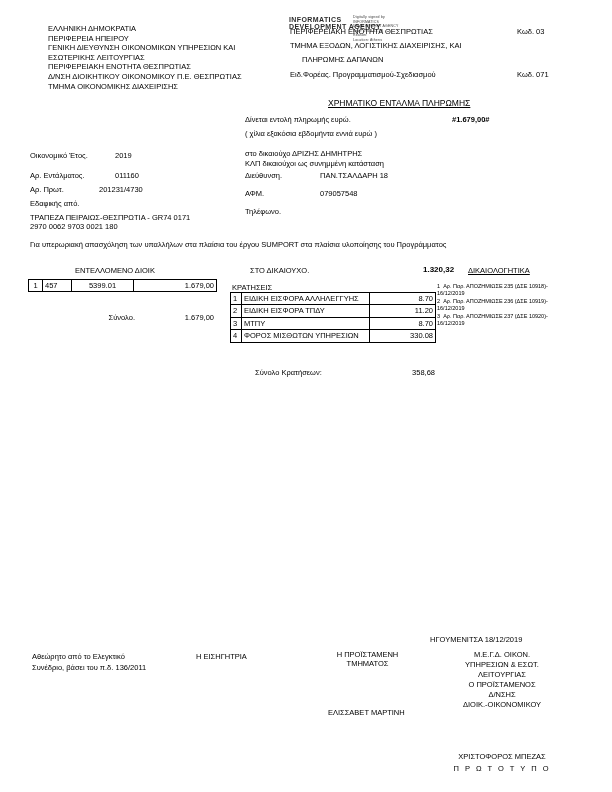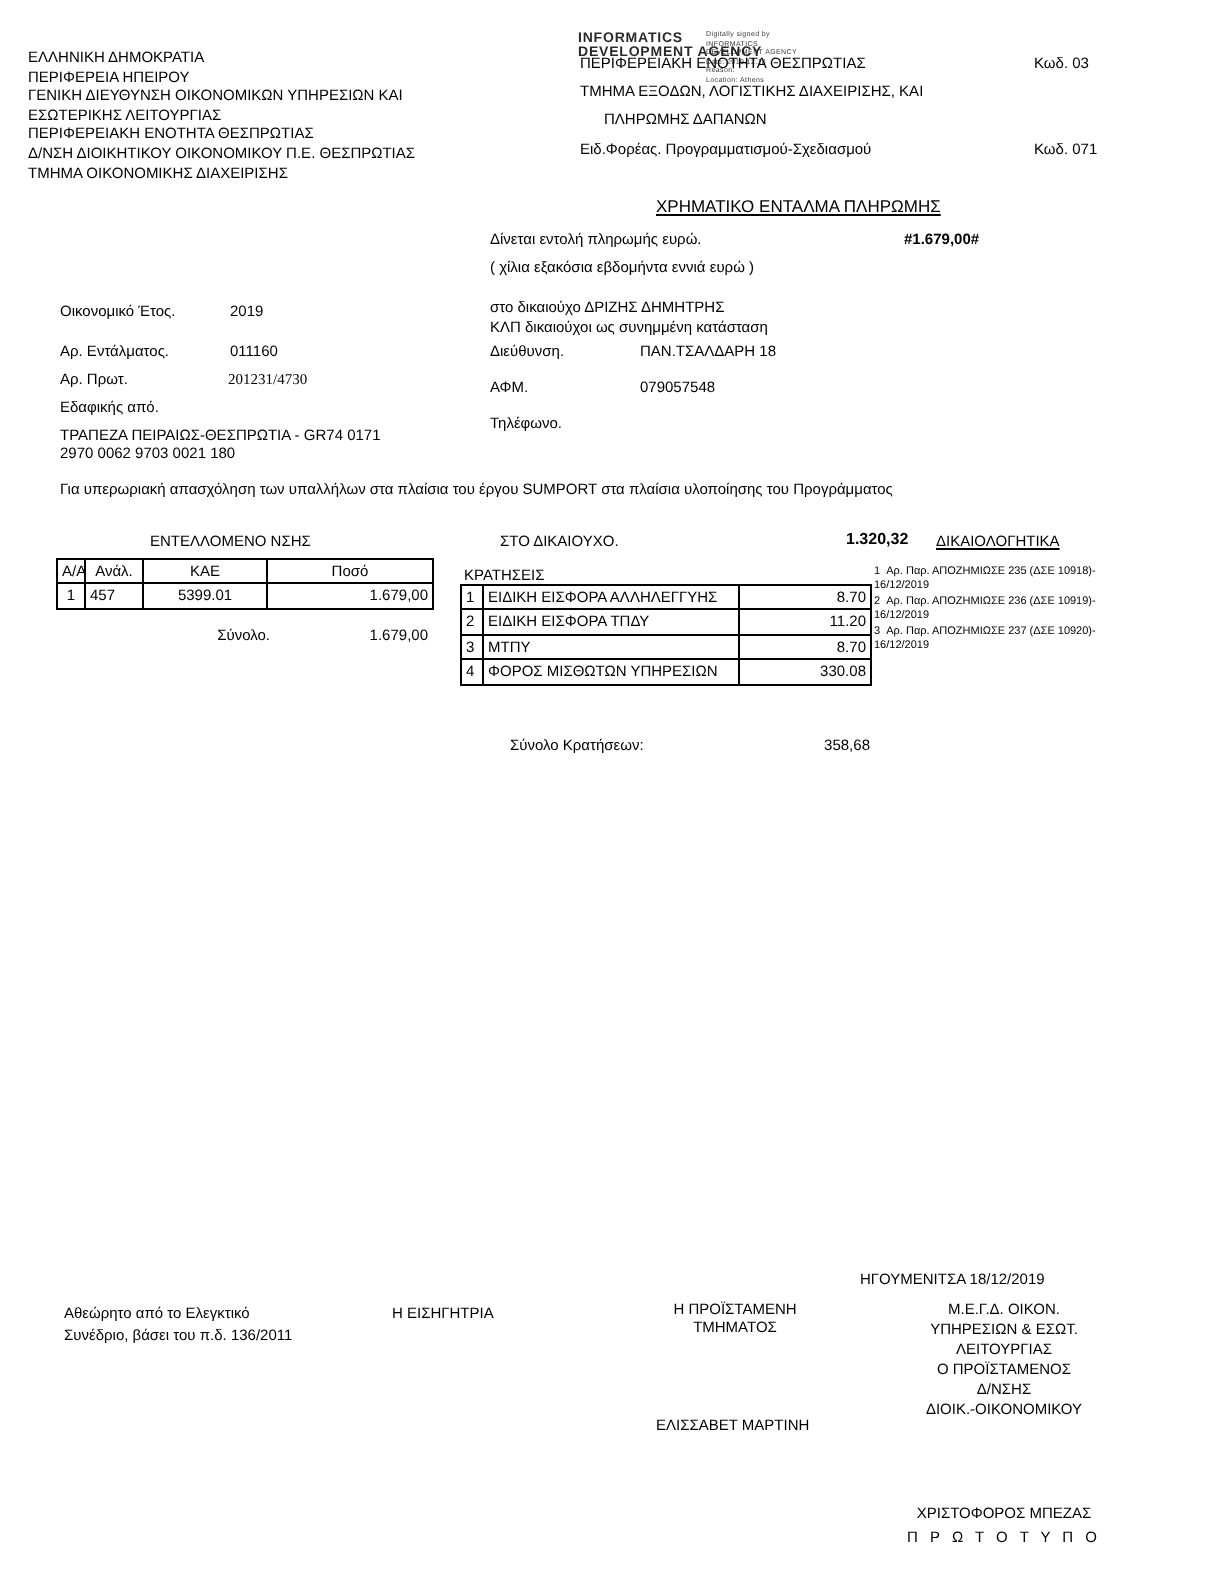--- a/index.html
+++ b/index.html
@@ -24,21 +24,21 @@
   .just-item { font-size:5.5px; line-height:7px; white-space:nowrap; }
   .center-block { text-align:center; }
   .purpose { white-space:nowrap; }
 </style>
 </head>
 <body>
 
 <div class="page">
 
 
-  <div class="abs hdr-lines" style="left:14px; top:24px;">
+  <div class="abs hdr-lines" style="left:48px; top:24px;">
     <div>ΕΛΛΗΝΙΚΗ ΔΗΜΟΚΡΑΤΙΑ</div>
     <div>ΠΕΡΙΦΕΡΕΙΑ ΗΠΕΙΡΟΥ</div>
     <div>ΓΕΝΙΚΗ ΔΙΕΥΘΥΝΣΗ ΟΙΚΟΝΟΜΙΚΩΝ ΥΠΗΡΕΣΙΩΝ ΚΑΙ</div>
     <div>ΕΣΩΤΕΡΙΚΗΣ ΛΕΙΤΟΥΡΓΙΑΣ</div>
     <div>ΠΕΡΙΦΕΡΕΙΑΚΗ ΕΝΟΤΗΤΑ ΘΕΣΠΡΩΤΙΑΣ</div>
     <div>Δ/ΝΣΗ ΔΙΟΙΚΗΤΙΚΟΥ ΟΙΚΟΝΟΜΙΚΟΥ Π.Ε. ΘΕΣΠΡΩΤΙΑΣ</div>
     <div>ΤΜΗΜΑ ΟΙΚΟΝΟΜΙΚΗΣ ΔΙΑΧΕΙΡΙΣΗΣ</div>
   </div>
 
   <div class="abs" style="left:290px; top:27px;">ΠΕΡΙΦΕΡΕΙΑΚΗ ΕΝΟΤΗΤΑ ΘΕΣΠΡΩΤΙΑΣ</div>
@@ -67,52 +67,46 @@
   <div class="abs b" style="left:452px; top:115px;">#1.679,00#</div>
   <div class="abs" style="left:245px; top:129px;">( χίλια εξακόσια εβδομήντα εννιά ευρώ )</div>
   <div class="abs" style="left:245px; top:149px;">στο δικαιούχο ΔΡΙΖΗΣ ΔΗΜΗΤΡΗΣ</div>
   <div class="abs" style="left:245px; top:159px;">ΚΛΠ δικαιούχοι ως συνημμένη κατάσταση</div>
 
   <div class="abs" style="left:30px; top:151px;">Οικονομικό Έτος.</div>
   <div class="abs" style="left:115px; top:151px;">2019</div>
   <div class="abs" style="left:30px; top:171px;">Αρ. Εντάλματος.</div>
   <div class="abs" style="left:115px; top:171px;text-align:right;">011160</div>
   <div class="abs" style="left:30px; top:185px;">Αρ. Πρωτ.</div>
-  <div class="abs" style="left:114px; top:185px;font-family:Liberation Serif, serif;">201231/4730</div>
+  <div class="abs" style="left:99px; top:185px;">201231/4730</div>
   <div class="abs" style="left:30px; top:199px;">Εδαφικής από.</div>
   <div class="abs" style="left:30px; top:213px;">ΤΡΑΠΕΖΑ ΠΕΙΡΑΙΩΣ-ΘΕΣΠΡΩΤΙΑ - GR74 0171</div>
   <div class="abs" style="left:30px; top:222px;">2970 0062 9703 0021 180</div>
 
   <div class="abs" style="left:245px; top:171px;">Διεύθυνση.</div>
   <div class="abs" style="left:320px; top:171px;">ΠΑΝ.ΤΣΑΛΔΑΡΗ 18</div>
   <div class="abs" style="left:245px; top:189px;">ΑΦΜ.</div>
   <div class="abs" style="left:320px; top:189px;">079057548</div>
   <div class="abs" style="left:245px; top:207px;">Τηλέφωνο.</div>
 
   <div class="abs purpose" style="left:30px; top:240px;">Για υπερωριακή απασχόληση των υπαλλήλων στα πλαίσια του έργου SUMPORT στα πλαίσια υλοποίησης του Προγράμματος</div>
 
-  <div class="abs" style="left:75px; top:266px;">ΕΝΤΕΛΛΟΜΕΝΟ ΝΣΗΣ</div>
+  <div class="abs" style="left:75px; top:266px;">ΕΝΤΕΛΛΟΜΕΝΟ ΔΙΟΙΚ</div>
   <div class="abs" style="left:250px; top:266px;">ΣΤΟ ΔΙΚΑΙΟΥΧΟ.</div>
   <div class="abs b" style="left:423px; top:265px; font-size:8px;">1.320,32</div>
   <div class="abs u" style="left:468px; top:266px;">ΔΙΚΑΙΟΛΟΓΗΤΙΚΑ</div>
 
   <table class="abs amount-table" style="left:28px; top:279px; width:188px;">
     <colgroup>
         <col style="width:14px">
         <col style="width:29px">
         <col style="width:62px">
         <col style="width:83px">
       </colgroup>
     <tbody>
-        <tr>
-      <th>Α/Α</th>
-      <th>Ανάλ.</th>
-      <th>ΚΑΕ</th>
-      <th>Ποσό</th>
-    </tr>
     <tr>
       <td class="tr-c">1</td>
       <td>457</td>
       <td class="tr-c">5399.01</td>
       <td class="tr-r">1.679,00</td>
     </tr>
   </tbody>
     </table>
   <div class="abs" style="left:28px; top:313px; width:107px; text-align:right;">Σύνολο.</div>
   <div class="abs" style="left:28px; top:313px; width:186px; text-align:right;">1.679,00</div>

